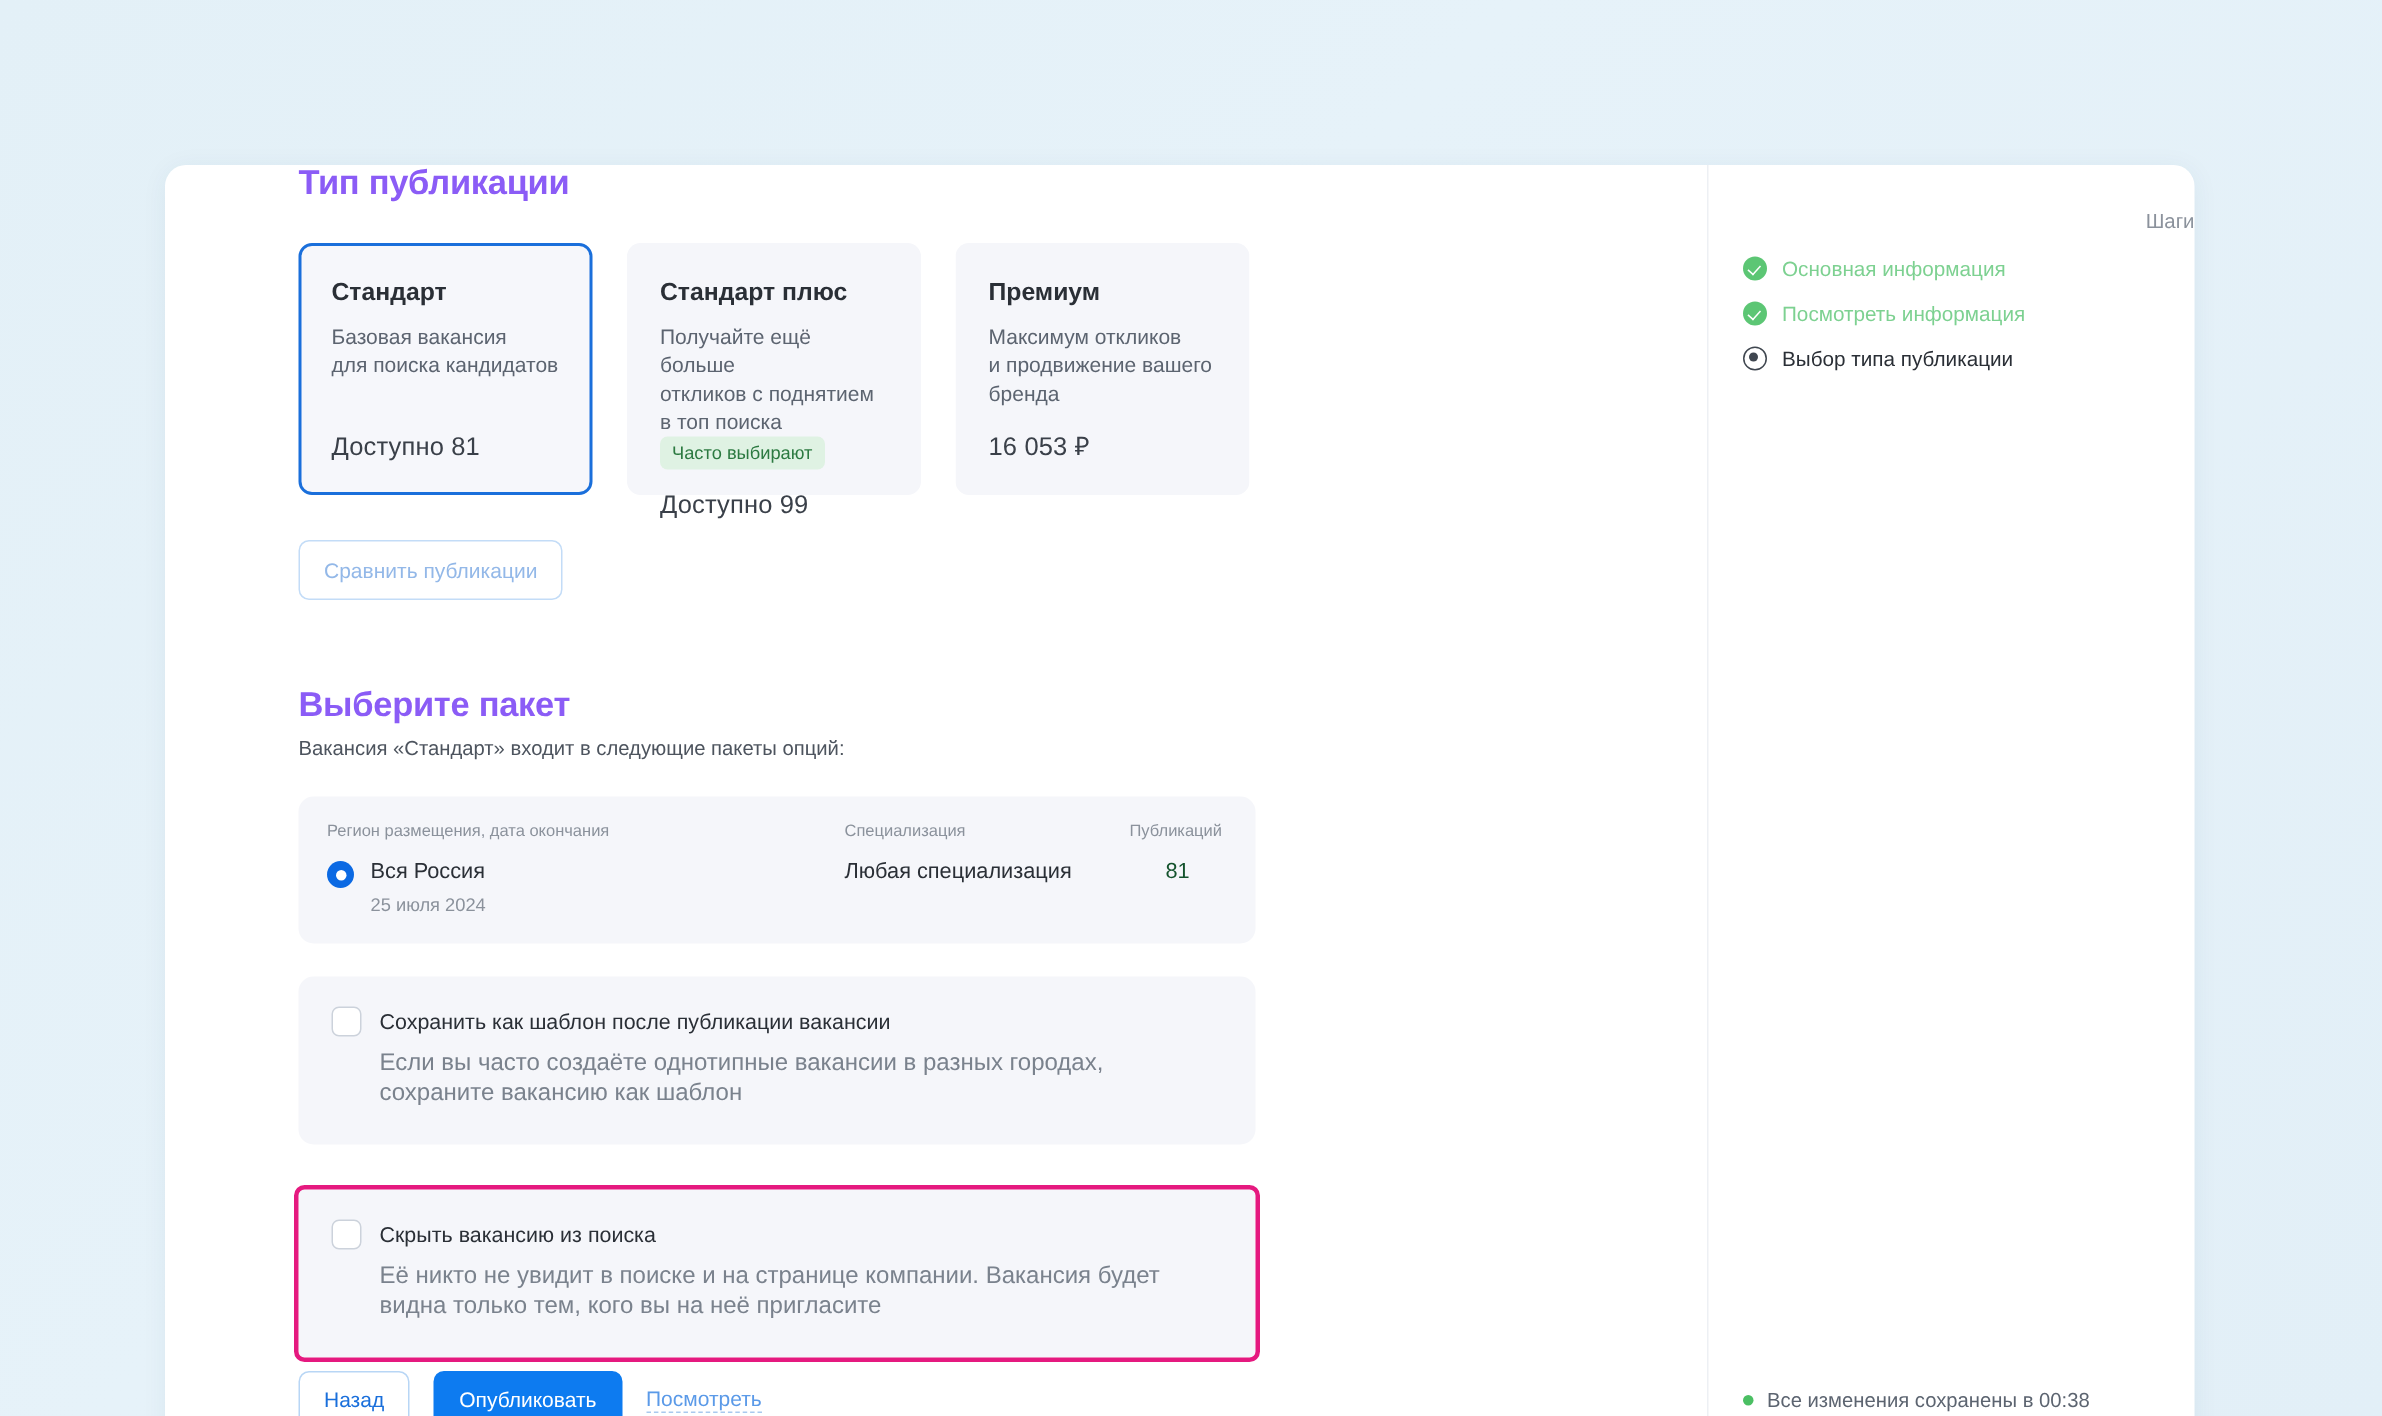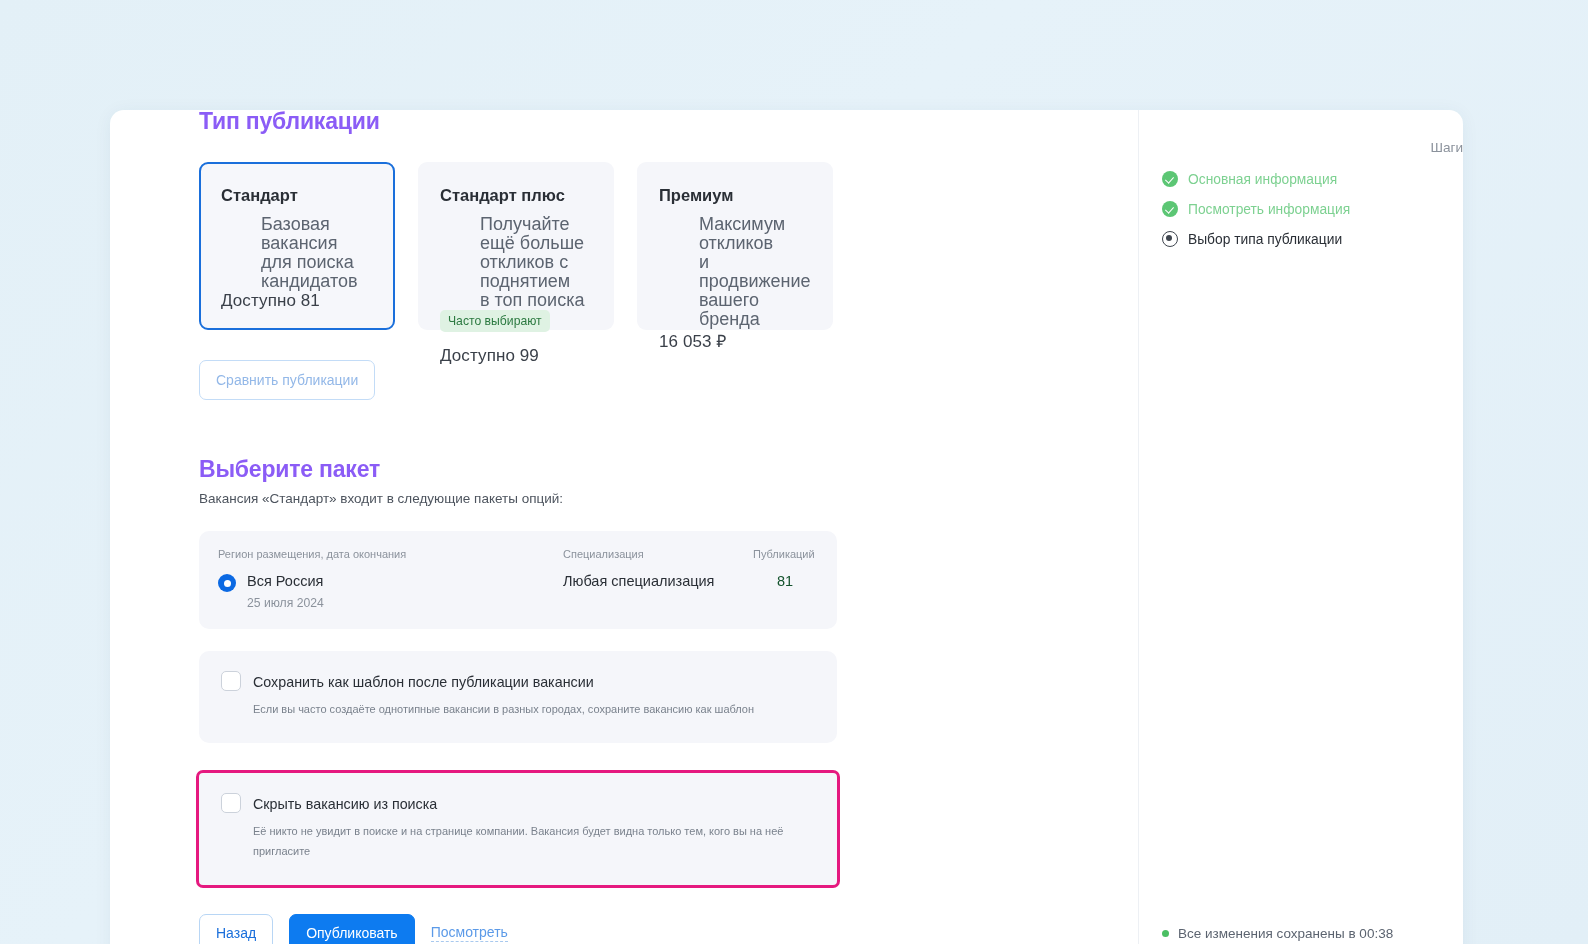--- a/index.html
+++ b/index.html
@@ -84,25 +84,24 @@
     border-color: #1a6fdb;
     background: #f6f7fb;
   }
   .type-card .t-name {
     font-size: 16.5px;
     font-weight: 700;
     color: #2a2f36;
     margin-bottom: 10px;
   }
   .type-card .t-desc {
-    font-size: 18px;
+    font-size: 14px;
     line-height: 19px;
     color: #5c6470;
     flex: 0 0 auto;
-    margin-left: 40px;
   }
   .type-card .t-spacer { flex: 1 1 auto; }
   .type-card .t-badge {
     display: inline-block;
     align-self: flex-start;
     background: #dff2e3;
     color: #2c7a41;
     font-size: 12.2px;
     border-radius: 5px;
     padding: 4px 8px;
@@ -212,21 +211,21 @@
     width: 20px; height: 20px;
     border: 1px solid #ccd2db;
     background: #ffffff;
     border-radius: 5px;
     flex: 0 0 auto;
     cursor: pointer;
     margin-top: -1px;
   }
   .opt-label { font-size: 14.3px; color: #2a2f36; line-height: 20px; }
   .opt-hint {
-    font-size: 11px;
+    font-size: 16px;
     color: #7a828d;
     line-height: 20px;
     margin-top: 7px;
     margin-left: 32px;
     max-width: 580px;
   }
 
   
   .steps-title { font-size: 13.6px; color: #8b929c; text-align: right; }
   .steps-list { margin-top: 16px; }

